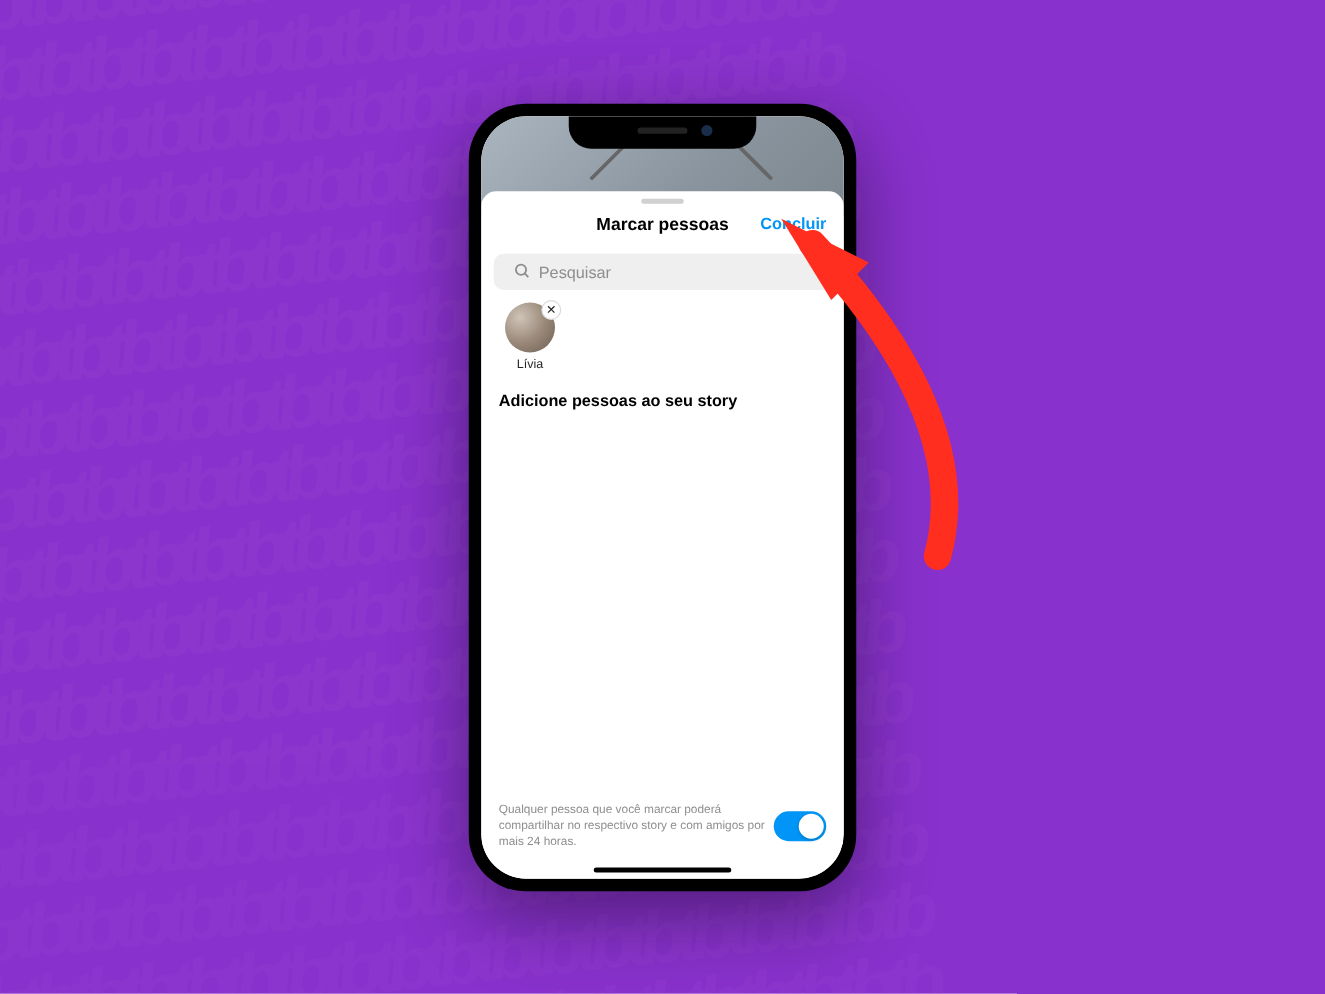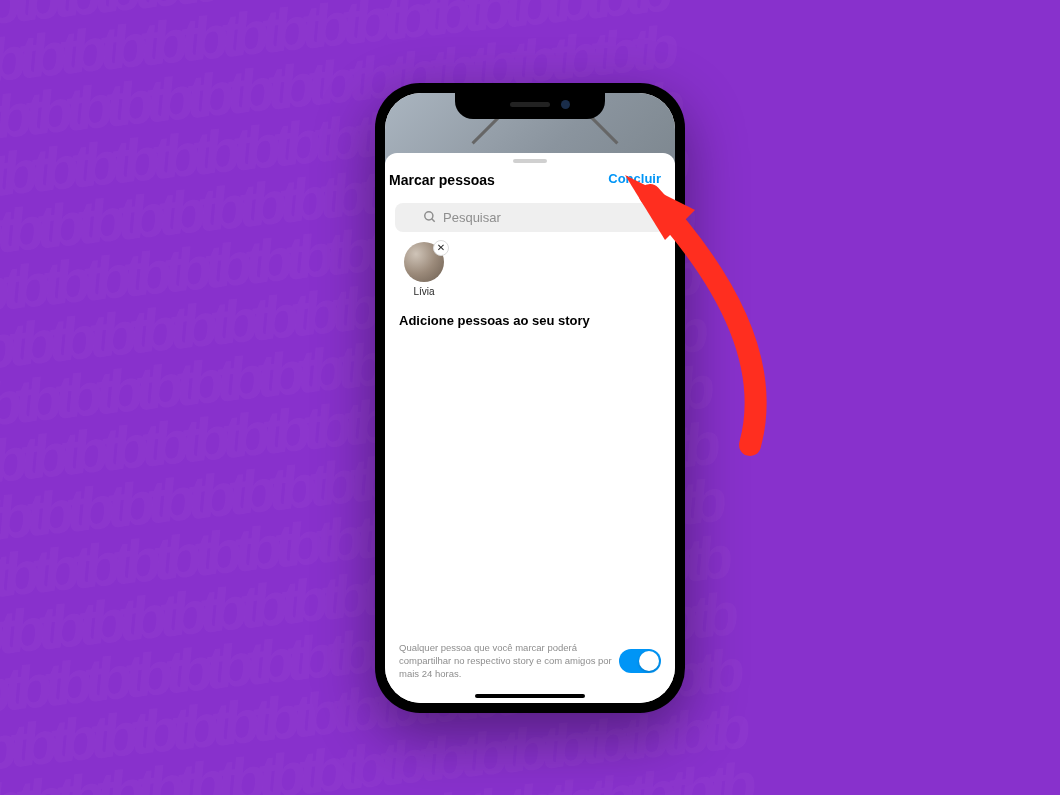--- a/index.html
+++ b/index.html
@@ -144,22 +144,22 @@
     .sheet-handle {
       width: 34px;
       height: 4px;
       background: #d0d0d0;
       border-radius: 2px;
       margin: 6px auto 0;
     }
     
     .sheet-header {
       position: relative;
-      text-align: left;
-      padding: 8px 4px 10px;
+      text-align: center;
+      padding: 8px 16px 10px;
     }
     
     .sheet-title {
       font-size: 14px;
       font-weight: 700;
       color: #000;
     }
     
     .done-button {
       position: absolute;
@@ -168,21 +168,21 @@
       font-size: 13px;
       font-weight: 600;
       color: #0095f6;
       cursor: pointer;
     }
     
     .search-bar {
       margin: 4px 10px 10px;
       background: #efefef;
       border-radius: 8px;
-      padding: 7px 28px;
+      padding: 7px 16px;
       display: flex;
       align-items: center;
       gap: 6px;
     }
     
     .search-icon-svg {
       width: 14px;
       height: 14px;
       flex-shrink: 0;
     }

